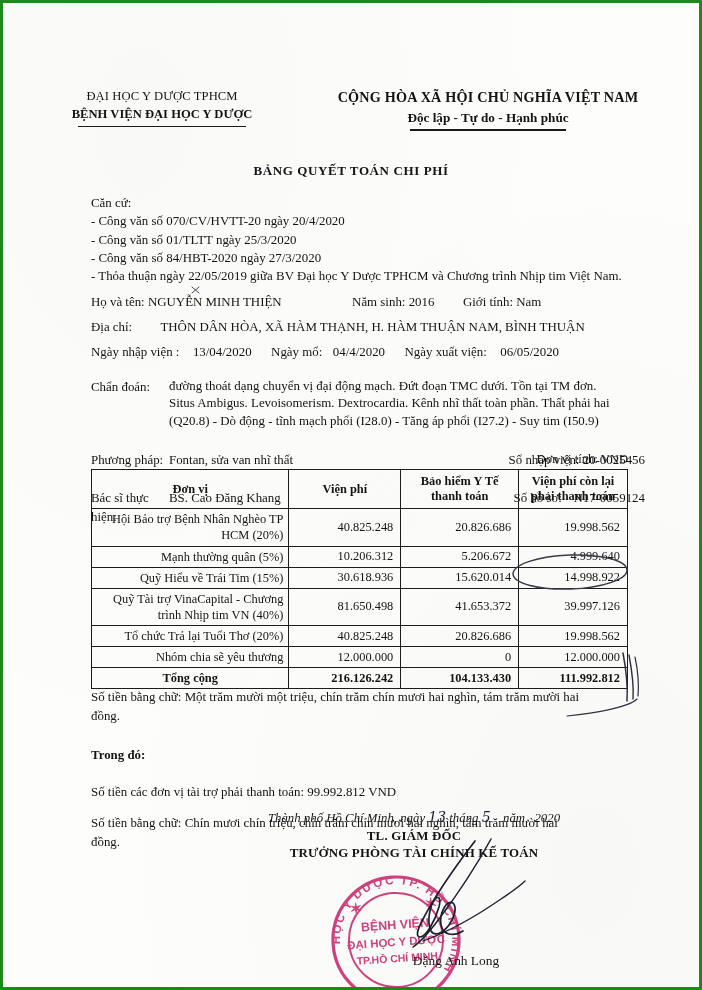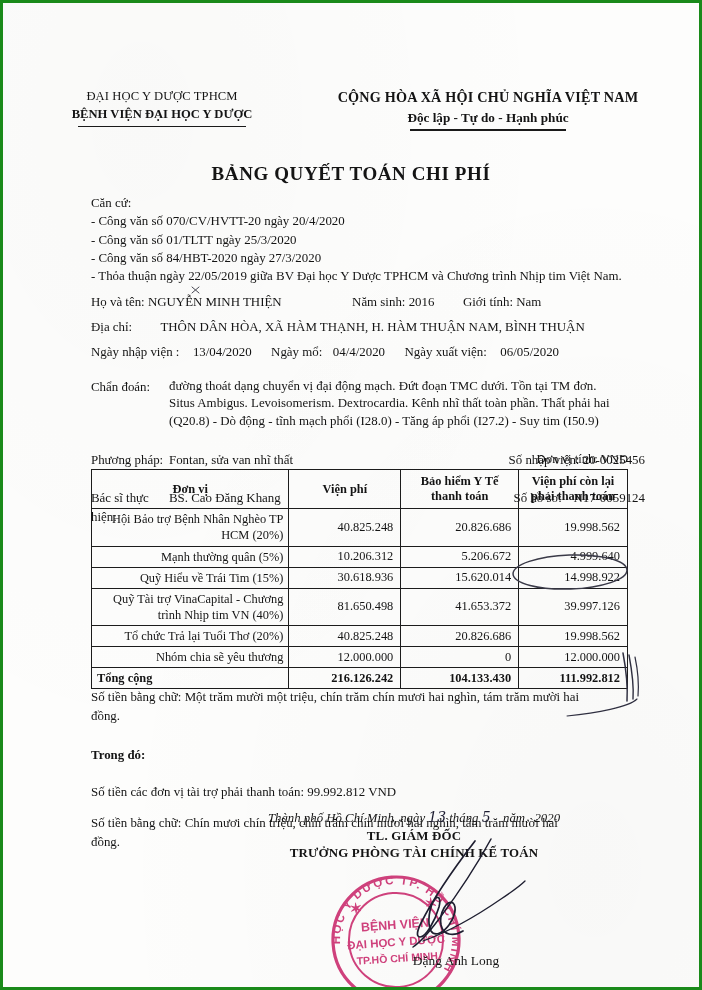--- a/index.html
+++ b/index.html
@@ -32,21 +32,21 @@
   .hdr-right { flex:1; text-align:center; padding-right: 26px; }
   .hdr-l1 { font-size: 12.6px; letter-spacing: .1px; white-space: nowrap; }
   .hdr-l2 { font-size: 12.6px; font-weight: bold; margin-top: 3px; white-space: nowrap; }
   .rule-left { width: 168px; height: 1.4px; background:#1a1a1a; margin: 4px auto 0; }
   .hdr-r1 { font-size: 14.2px; font-weight: bold; letter-spacing: .2px; white-space: nowrap; }
   .hdr-r2 { font-size: 13.2px; font-weight: bold; margin-top: 4px; }
   .rule-right { width: 156px; height: 1.6px; background:#1a1a1a; margin: 3px auto 0; }
 
   .doc-title {
     position:absolute; top:160px; left:0; width:100%;
-    text-align:center; font-size:19px; font-weight:bold; letter-spacing:.6px;
+    text-align:center; font-size:13px; font-weight:bold; letter-spacing:.6px;
   }
 
   
   .body { position:absolute; left:88px; top:191px; width: 554px; font-size:12.9px; line-height:1.42; }
   .legal-line { white-space: nowrap; }
   .legal-wrap { }
 
   .field-row { margin-top: 7px; white-space: nowrap; }
   .sp-nm { display:inline-block; width: 64px; }
   .sp-sx { display:inline-block; width: 22px; }
@@ -69,21 +69,21 @@
   }
   table.fin th, table.fin td {
     border: 1.1px solid #1c1c1c;
     padding: 2px 6px;
     vertical-align: middle;
   }
   table.fin th { font-weight: bold; text-align:center; line-height:1.22; padding: 4px 4px; }
   table.fin td.name { text-align:right; line-height:1.3; padding: 2px 5px; }
   table.fin td.num { text-align:right; padding-right: 7px; white-space:nowrap; }
   table.fin tr.total td { font-weight:bold; }
-  table.fin tr.total td.name { text-align:left; }
+  table.fin tr.total td.name { text-align:center; }
   .c0 { width: 198px; }
   .c1 { width: 112px; }
   .c2 { width: 118px; }
   .c3 { width: 109px; }
 
   
   .after { position:absolute; left:88px; top:685px; width: 556px; font-size:12.9px; line-height:1.45; }
   .after p { margin-bottom: 0; }
   .gap { height: 12px; }
   .b { font-weight: bold; }

